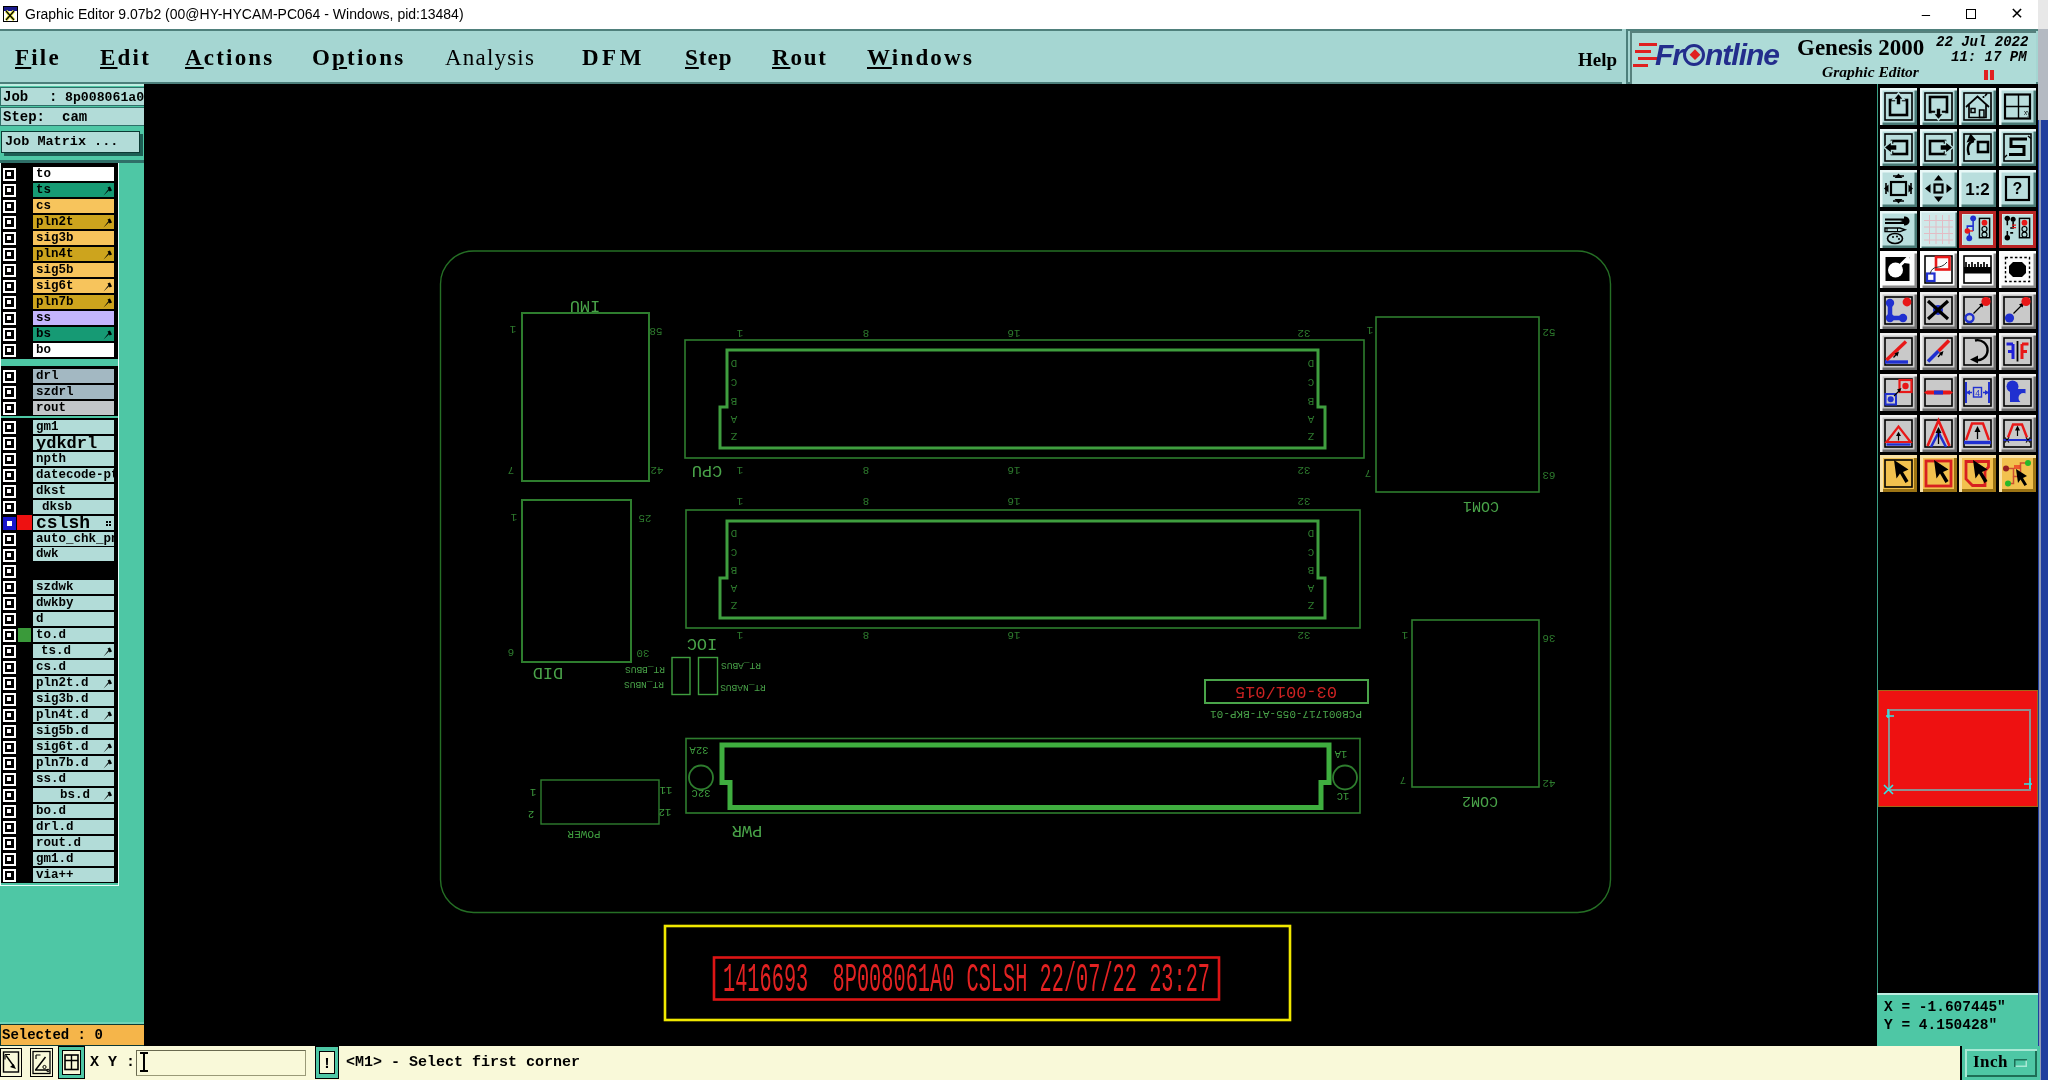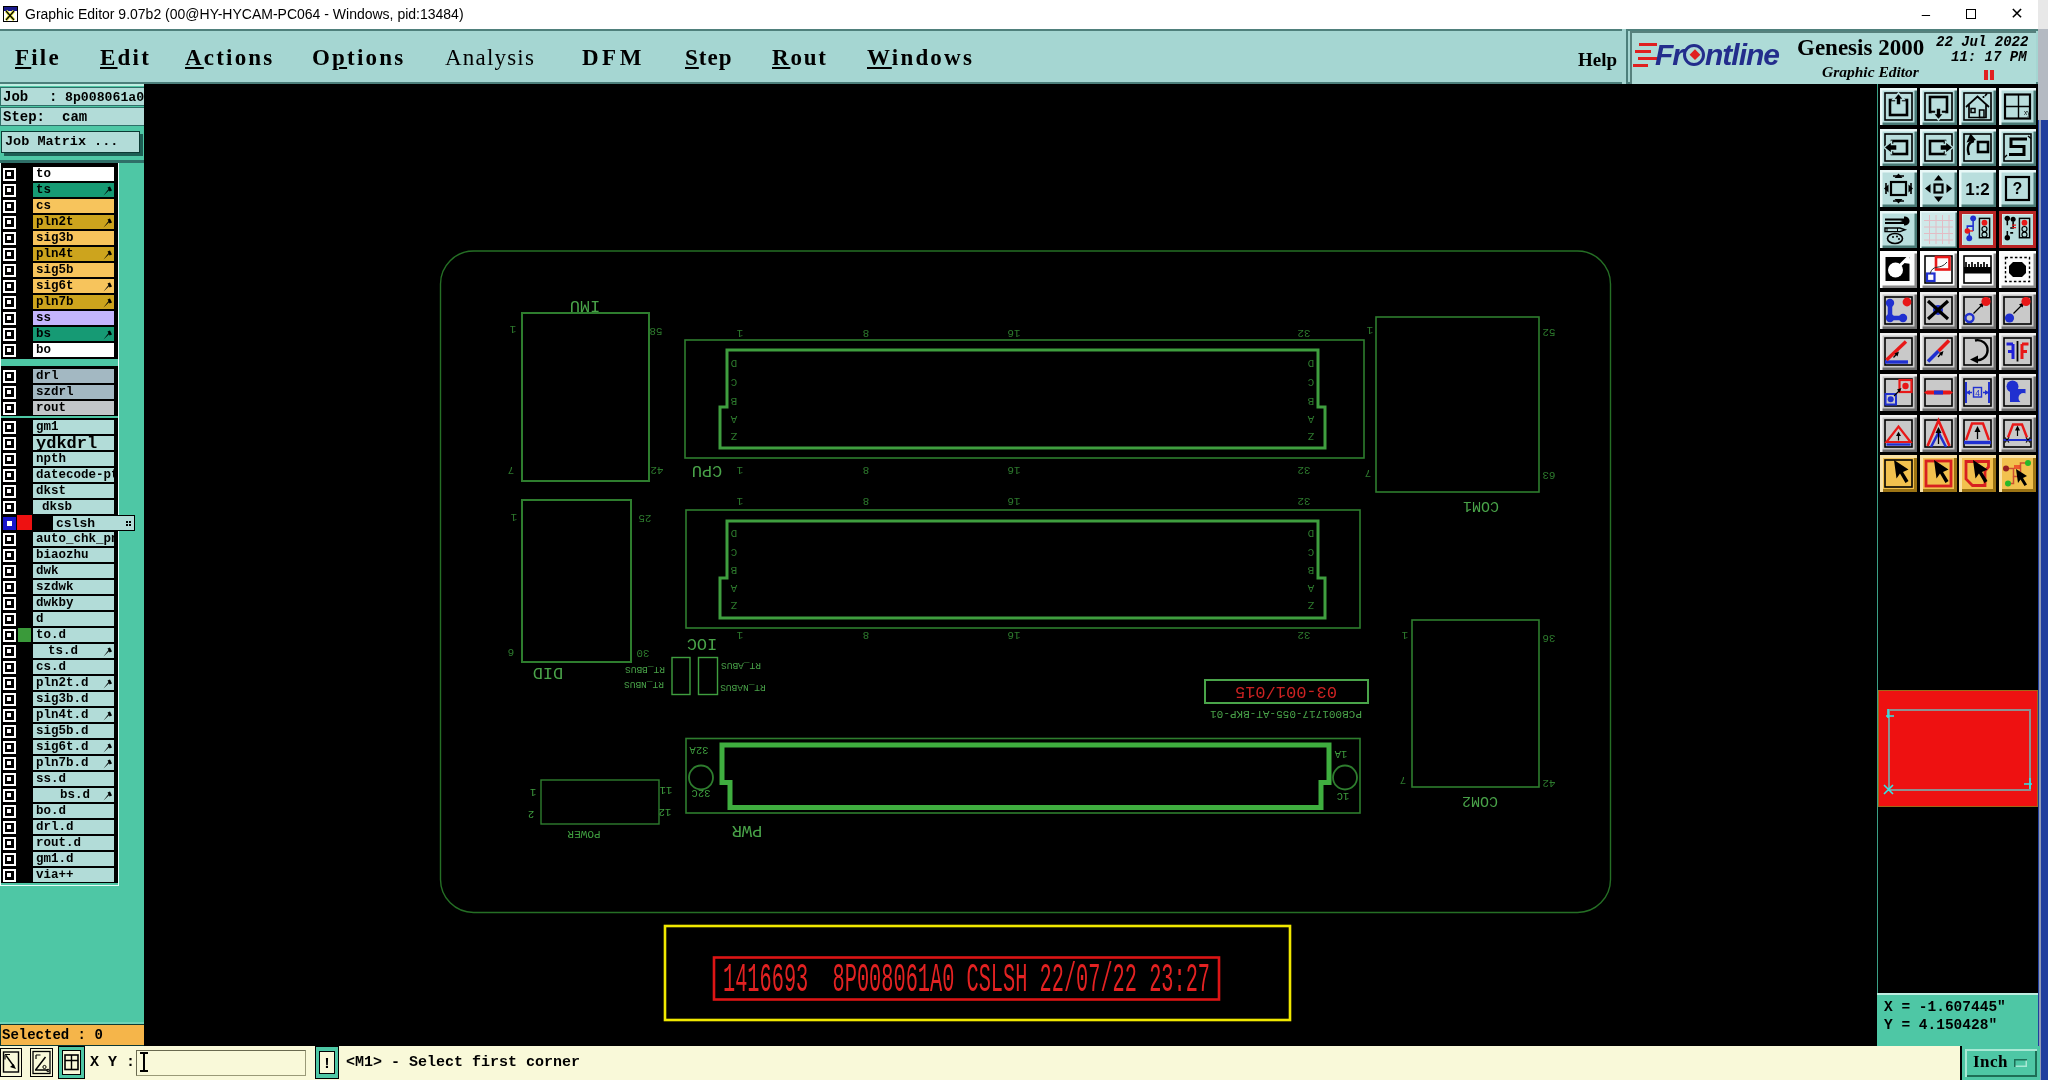--- a/index.html
+++ b/index.html
@@ -283,21 +283,21 @@
     <div class="abs" style="left:4.2px;top:4.2px;width:4.1px;height:4.1px;background:#fff;"></div>
   </div>
 <div class="abs mono" style="left:32px;top:499px;width:83px;height:16px;background:#b2dcd8;border:1.2px solid #000;font-size:12.5px;font-weight:bold;color:#000;line-height:13px;overflow:hidden;white-space:nowrap;">
     <span style="position:absolute;left:9px;top:0.5px;">dksb</span>
   </div>
 
 <div class="abs" style="left:3px;top:517px;width:12.5px;height:12.5px;background:#1515cc;">
     <div class="abs" style="left:3.5px;top:3.5px;width:5.5px;height:5.5px;background:#fff;"></div>
   </div>
 <div class="abs" style="left:17px;top:515px;width:15px;height:15px;background:#ee1111;"></div>
-<div class="abs mono" style="left:32px;top:515px;width:83px;height:16px;background:#b2dcd8;border:1.2px solid #000;font-size:13px;font-weight:bold;color:#000;line-height:13px;overflow:hidden;white-space:nowrap;margin-left:20px;">
+<div class="abs mono" style="left:32px;top:515px;width:83px;height:16px;background:#b2dcd8;border:1.2px solid #000;font-size:18px;font-weight:bold;color:#000;line-height:13px;overflow:hidden;white-space:nowrap;">
     <span style="position:absolute;left:3px;top:0.5px;">cslsh</span>
     <div style="position:absolute;left:73px;top:5px;width:5px;height:5px;background:radial-gradient(circle 1px at 1.2px 1.2px,#000 99%,transparent),radial-gradient(circle 1px at 3.8px 1.2px,#000 99%,transparent),radial-gradient(circle 1px at 1.2px 3.8px,#000 99%,transparent),radial-gradient(circle 1px at 3.8px 3.8px,#000 99%,transparent);"></div>
   </div>
 
 <div class="abs" style="left:3px;top:533px;width:12.5px;height:12.5px;background:#fff;">
     <div class="abs" style="left:2px;top:2px;width:8.5px;height:8.5px;background:#000;"></div>
     <div class="abs" style="left:4.2px;top:4.2px;width:4.1px;height:4.1px;background:#fff;"></div>
   </div>
 <div class="abs mono" style="left:32px;top:531px;width:83px;height:16px;background:#b2dcd8;border:1.2px solid #000;font-size:12.5px;font-weight:bold;color:#000;line-height:13px;overflow:hidden;white-space:nowrap;">
     <span style="position:absolute;left:3px;top:0.5px;">auto_chk_pnl</span>
@@ -308,21 +308,21 @@
     <div class="abs" style="left:4.2px;top:4.2px;width:4.1px;height:4.1px;background:#fff;"></div>
   </div>
 <div class="abs mono" style="left:32px;top:547px;width:83px;height:16px;background:#b2dcd8;border:1.2px solid #000;font-size:12.5px;font-weight:bold;color:#000;line-height:13px;overflow:hidden;white-space:nowrap;">
     <span style="position:absolute;left:3px;top:0.5px;">biaozhu</span>
   </div>
 
 <div class="abs" style="left:3px;top:565px;width:12.5px;height:12.5px;background:#fff;">
     <div class="abs" style="left:2px;top:2px;width:8.5px;height:8.5px;background:#000;"></div>
     <div class="abs" style="left:4.2px;top:4.2px;width:4.1px;height:4.1px;background:#fff;"></div>
   </div>
-<div class="abs mono" style="left:32px;top:563px;width:83px;height:16px;background:#b2dcd8;border:1.2px solid #000;font-size:12.5px;font-weight:bold;color:#000;line-height:13px;overflow:hidden;white-space:nowrap;">
+<div class="abs mono" style="left:32px;top:546px;width:83px;height:16px;background:#b2dcd8;border:1.2px solid #000;font-size:12.5px;font-weight:bold;color:#000;line-height:13px;overflow:hidden;white-space:nowrap;">
     <span style="position:absolute;left:3px;top:0.5px;">dwk</span>
   </div>
 
 <div class="abs" style="left:3px;top:581px;width:12.5px;height:12.5px;background:#fff;">
     <div class="abs" style="left:2px;top:2px;width:8.5px;height:8.5px;background:#000;"></div>
     <div class="abs" style="left:4.2px;top:4.2px;width:4.1px;height:4.1px;background:#fff;"></div>
   </div>
 <div class="abs mono" style="left:32px;top:579px;width:83px;height:16px;background:#b2dcd8;border:1.2px solid #000;font-size:12.5px;font-weight:bold;color:#000;line-height:13px;overflow:hidden;white-space:nowrap;">
     <span style="position:absolute;left:3px;top:0.5px;">szdwk</span>
   </div>
@@ -350,21 +350,21 @@
 <div class="abs" style="left:18px;top:628px;width:13px;height:14px;background:#3a9a3a;"></div>
 <div class="abs mono" style="left:32px;top:627px;width:83px;height:16px;background:#b2dcd8;border:1.2px solid #000;font-size:12.5px;font-weight:bold;color:#000;line-height:13px;overflow:hidden;white-space:nowrap;">
     <span style="position:absolute;left:3px;top:0.5px;">to.d</span>
   </div>
 
 <div class="abs" style="left:3px;top:645px;width:12.5px;height:12.5px;background:#fff;">
     <div class="abs" style="left:2px;top:2px;width:8.5px;height:8.5px;background:#000;"></div>
     <div class="abs" style="left:4.2px;top:4.2px;width:4.1px;height:4.1px;background:#fff;"></div>
   </div>
 <div class="abs mono" style="left:32px;top:643px;width:83px;height:16px;background:#b2dcd8;border:1.2px solid #000;font-size:12.5px;font-weight:bold;color:#000;line-height:13px;overflow:hidden;white-space:nowrap;">
-    <span style="position:absolute;left:15px;top:0.5px;">ts.d</span>
+    <span style="position:absolute;left:8px;top:0.5px;">ts.d</span>
     <svg style="position:absolute;left:70px;top:3px;" width="10" height="10" viewBox="0 0 10 10">
       <path d="M0.5 9.5 L5.5 3 L4.5 1.5 L7 0.5 L9 4.5 L6.5 5.5 L6 4.2 Z" fill="#000"></path>
     </svg>
   </div>
 
 <div class="abs" style="left:3px;top:661px;width:12.5px;height:12.5px;background:#fff;">
     <div class="abs" style="left:2px;top:2px;width:8.5px;height:8.5px;background:#000;"></div>
     <div class="abs" style="left:4.2px;top:4.2px;width:4.1px;height:4.1px;background:#fff;"></div>
   </div>
 <div class="abs mono" style="left:32px;top:659px;width:83px;height:16px;background:#b2dcd8;border:1.2px solid #000;font-size:12.5px;font-weight:bold;color:#000;line-height:13px;overflow:hidden;white-space:nowrap;">

